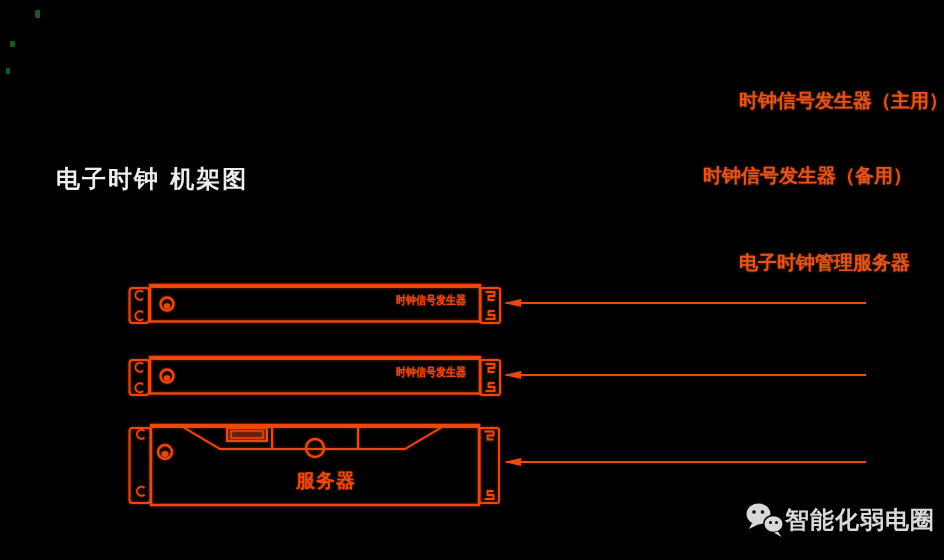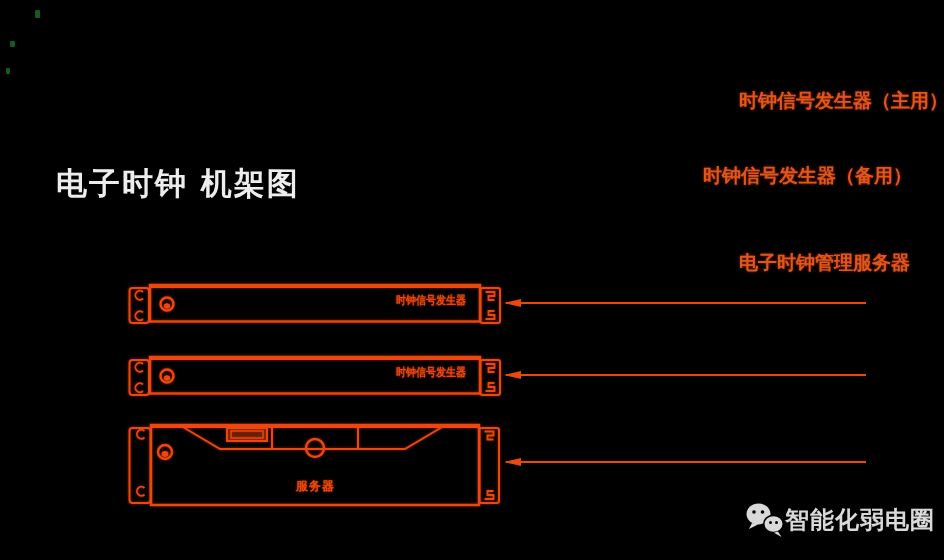--- a/index.html
+++ b/index.html
@@ -10,21 +10,21 @@
     --footer-text:#d9d9d9;
     --artifact-green:#1c7a28;
   }
   html,body{margin:0;padding:0;background:var(--background);}
   .canvas{
     position:relative;width:944px;height:560px;background:var(--background);
     overflow:hidden;font-family:"DejaVu Sans",sans-serif;
   }
   .page-title{
     position:absolute;left:56px;top:163px;
-    font-size:31px;font-weight:bold;letter-spacing:2px;
+    font-size:24px;font-weight:bold;letter-spacing:2px;
     color:var(--title-text);white-space:nowrap;
   }
   .cad-label{
     position:absolute;font-size:19px;font-weight:bold;letter-spacing:0px;
     color:var(--label-text);white-space:nowrap;
     text-shadow:0 0 3px rgba(232,70,12,.65);
   }
   .lbl-1{left:703px;top:88px;margin-left:36px;}
   .lbl-2{left:703px;top:163px;}
   .lbl-3{left:739px;top:250px;}
@@ -34,21 +34,21 @@
   .dev-3{top:422px;}
   .device svg{display:block;filter:drop-shadow(0 0 1.5px rgba(240,70,10,.55));}
   .ln{stroke:var(--line);fill:none;}
   .fl{fill:var(--line);stroke:none;}
   .slotfill{fill:rgba(237,71,12,.3);stroke:var(--line);}
   .front-text{
     position:absolute;color:var(--line);font-weight:bold;white-space:nowrap;
     text-shadow:0 0 2px rgba(232,70,12,.8);
   }
   .ft-1u{right:38px;top:13px;font-size:10px;letter-spacing:0;transform:scaleY(1.15);}
-  .ft-2u{left:168px;top:56px;font-size:12px;letter-spacing:1px;}
+  .ft-2u{left:168px;top:46px;font-size:19px;letter-spacing:1px;}
   .leader{
     position:absolute;height:2px;width:360px;left:506px;background:var(--line);
   }
   .leader::before{
     content:"";position:absolute;left:-2px;top:-3px;width:0;height:0;
     border-top:4px solid transparent;border-bottom:4px solid transparent;
     border-right:17px solid var(--line);
   }
   .ld-1{top:302px;}
   .ld-2{top:374px;}

